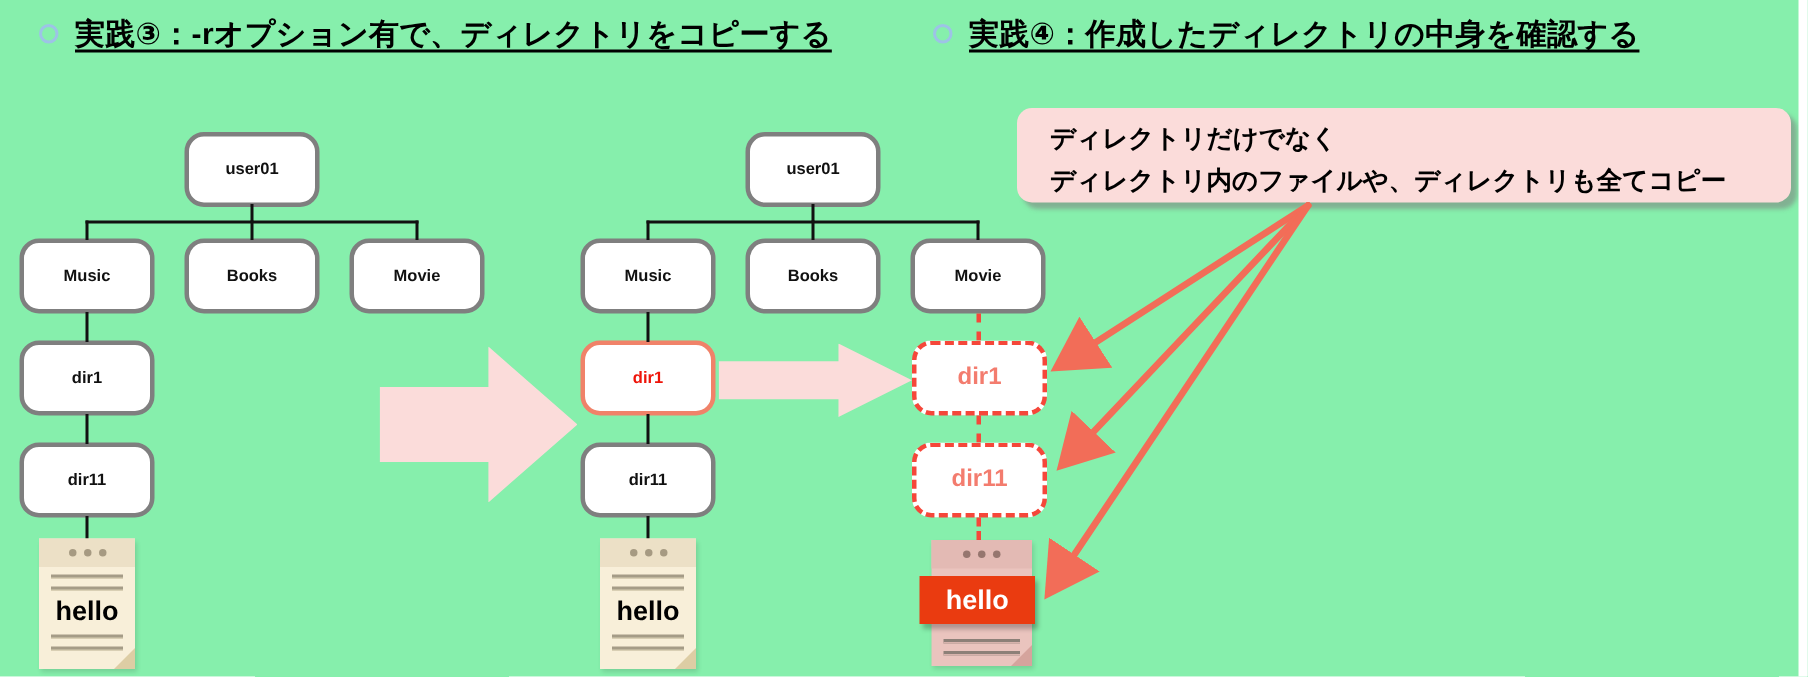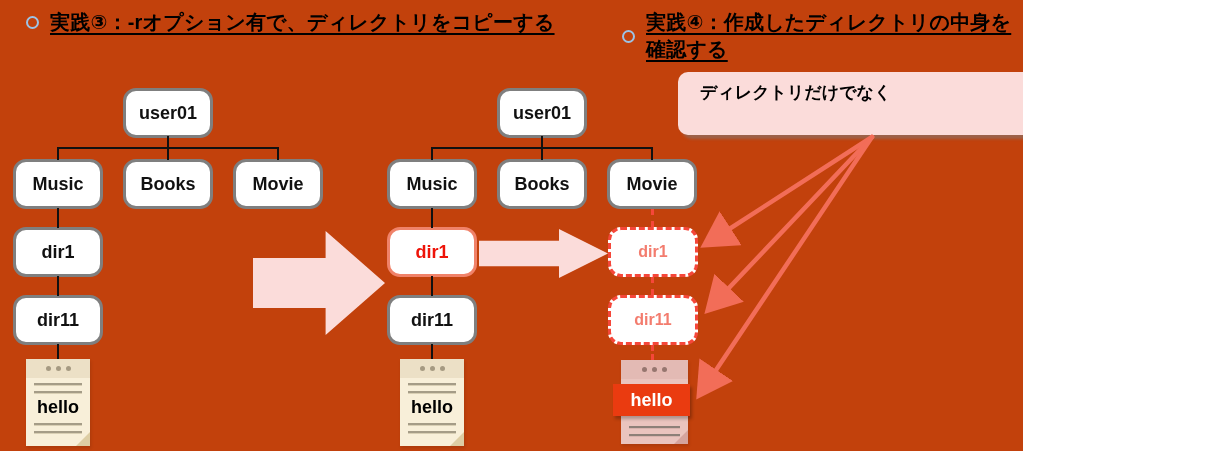--- a/index.html
+++ b/index.html
@@ -1,27 +1,27 @@
 <!DOCTYPE html>
 <html style="--bullet_blue: #9dc3e6; --box_gray: #7f7f7f; --coral_border: #f08269; --highlight_red: #ee1409; --dashed_red: #f5473a; --salmon_text: #f37c6e; --arrow_coral: #f26d58; --pink_fill: #fbdcda; --banner_red: #ea3b10;"><head>
 <meta charset="utf-8">
 <style>
   html,body{margin:0;padding:0;background:#fff;}
   body{font-family:"Liberation Sans","DejaVu Sans",sans-serif;}
-  .canvas{position:relative;width:1023px;height:451px;background:#c2410c;overflow:hidden;}
+  .canvas{position:relative;width:1199px;height:451px;background:#86efac;overflow:hidden;}
 
   
   .heading{position:absolute;display:flex;align-items:center;gap:11px;}
   .bullet{width:9px;height:9px;border:2px solid var(--bullet_blue);border-radius:50%;flex:0 0 auto;}
   .heading .txt{font-size:20px;font-weight:bold;color:#000;text-decoration:underline;text-underline-offset:4px;letter-spacing:.2px;}
 
   
   .node{position:absolute;width:90px;height:50px;background:#fff;border:3px solid var(--box_gray);
         border-radius:13px;display:flex;align-items:center;justify-content:center;
-        font-weight:bold;font-size:18px;color:#111;box-sizing:border-box;}
+        font-weight:bold;font-size:11px;color:#111;box-sizing:border-box;}
   .node.src{border-color:var(--coral_border);color:var(--highlight_red);}
   .node.copy{border:3px dashed var(--dashed_red);color:var(--salmon_text);font-size:16px;}
 
   
   .vline{position:absolute;width:2px;background:#111;}
   .hline{position:absolute;height:2px;background:#111;}
   .vdash{position:absolute;width:0;border-left:3px dashed var(--dashed_red);}
 
   
   .paper{position:absolute;width:64px;height:87px;background:#f8efd9;box-shadow:1px 2px 3px rgba(0,0,0,.12);}
@@ -155,20 +155,21 @@
       <div style="height:26px;"></div>
       <div class="pline"></div>
       <div class="pline"></div>
       <div class="fold"></div>
     </div>
     <div class="banner" style="left:613px;top:384px;width:77px;height:32px;">hello</div>
   </div>
 
   <div class="callout" style="left:678px;top:72px;width:516px;height:63px;">
     <div class="cline">ディレクトリだけでなく</div>
+    <div class="cline">ディレクトリ内のファイルや、ディレクトリも全てコピー</div>
   </div>
 
   <svg class="pointer-svg" width="1205" height="451" viewBox="0 0 1205 451">
     <defs>
       <marker id="ah" markerWidth="9" markerHeight="9" refX="6.5" refY="4.5" orient="auto">
         <path d="M0,0 L8,4.5 L0,9 z" fill="#f26d58"></path>
       </marker>
     </defs>
     <g stroke="#f26d58" stroke-width="4.5" stroke-linecap="round" fill="none">
       <line x1="872" y1="137" x2="706" y2="244" marker-end="url(#ah)"></line>

